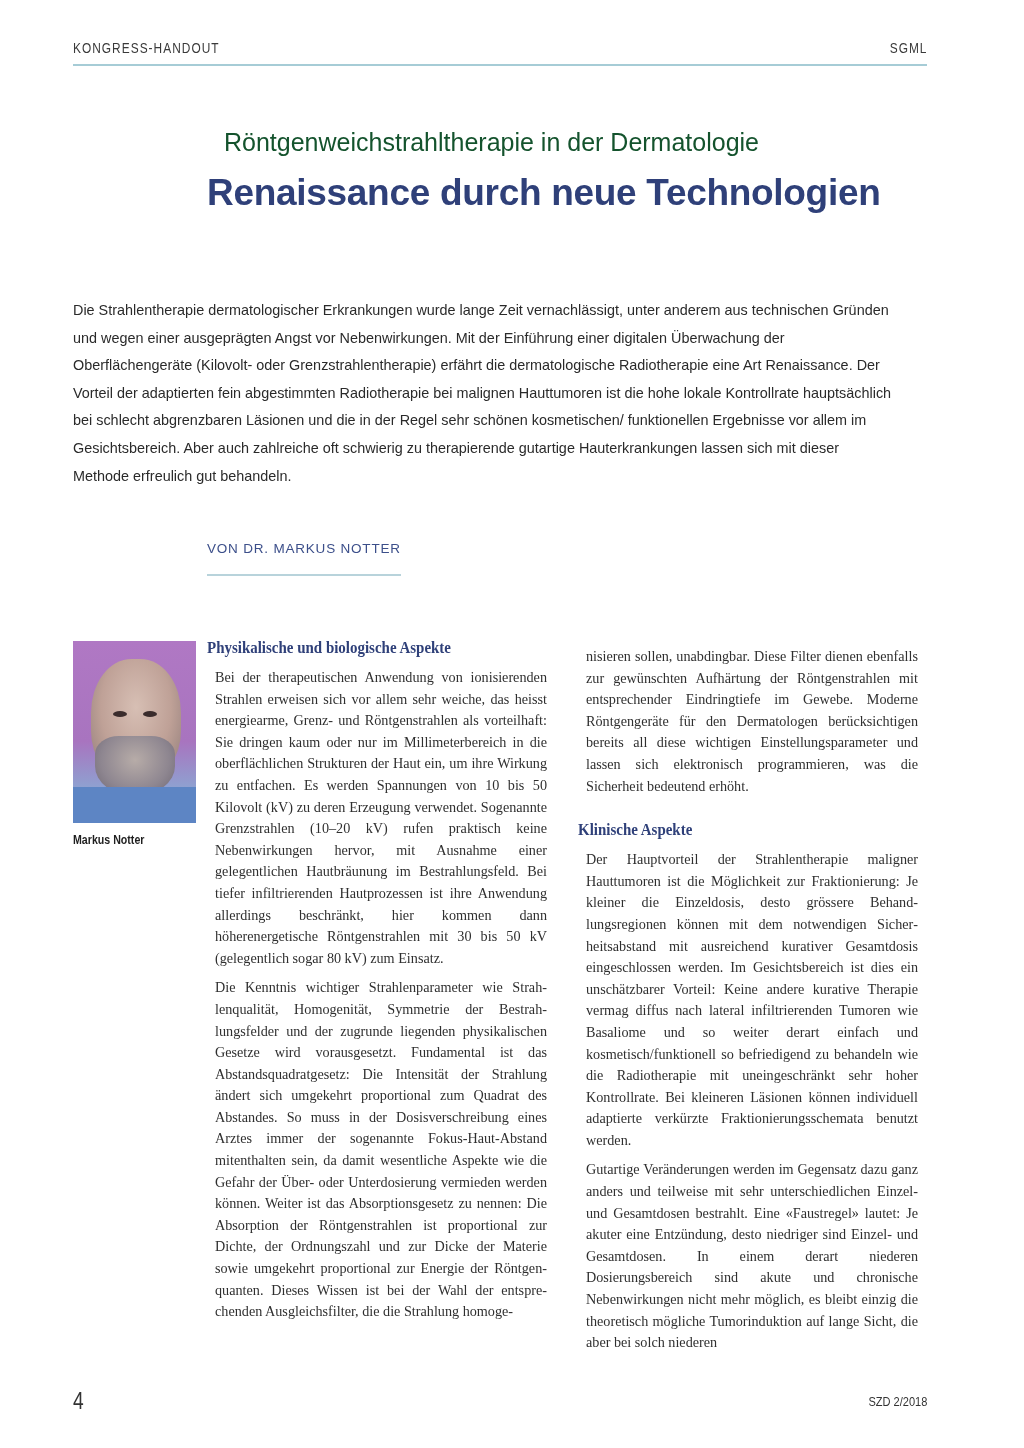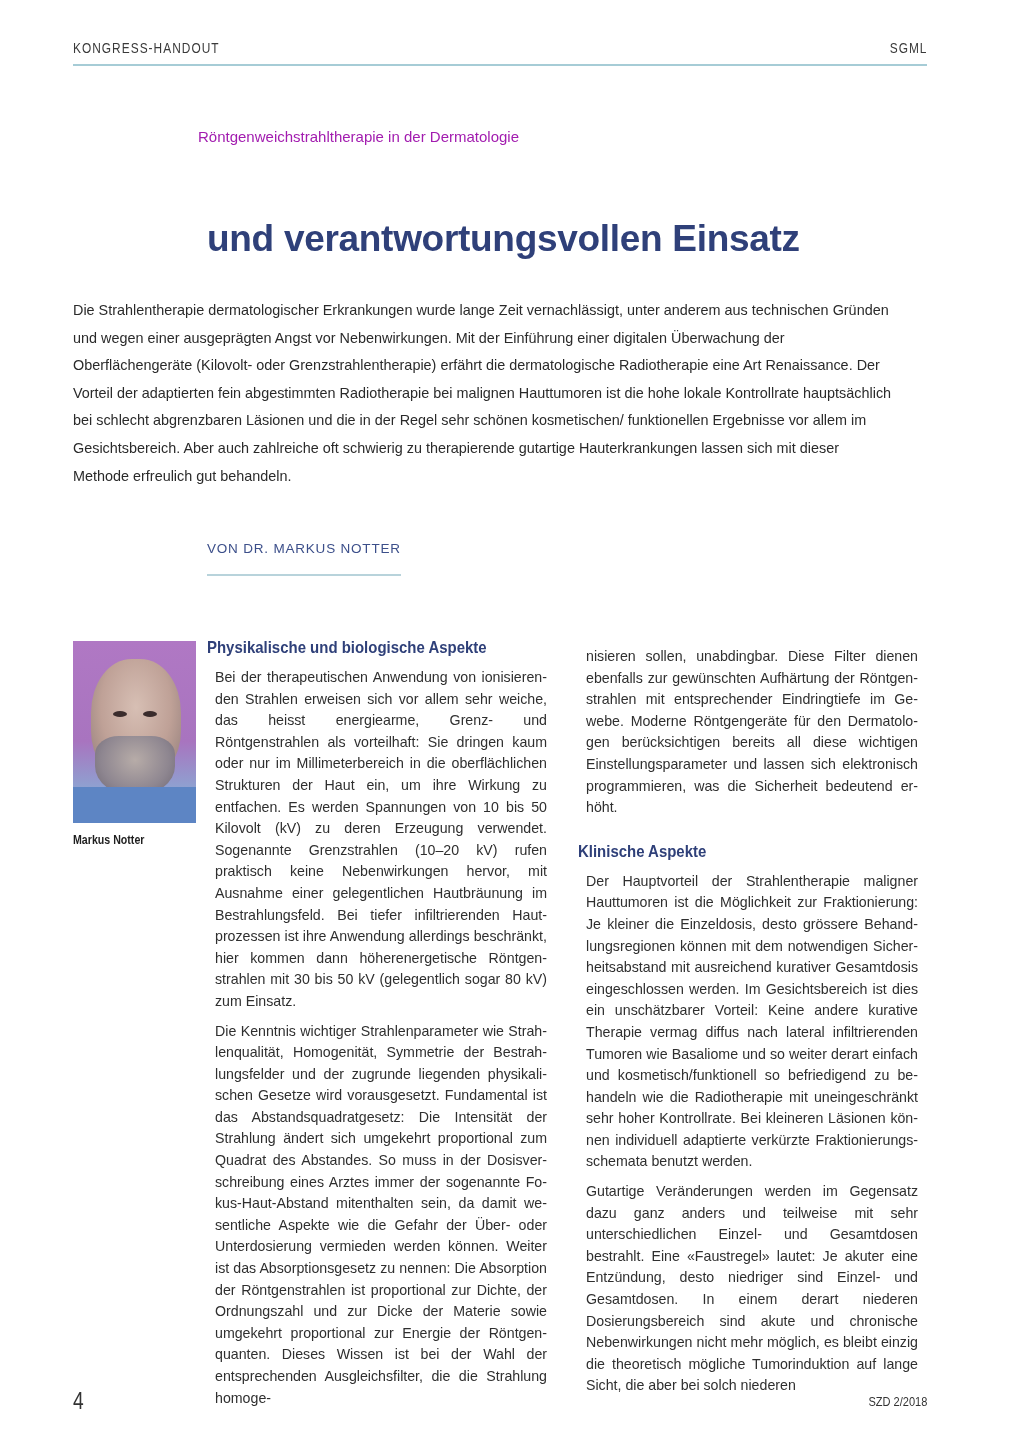--- a/index.html
+++ b/index.html
@@ -4,62 +4,61 @@
 <style>
   html, body { margin: 0; padding: 0; background: #ffffff; }
   body { width: 1024px; height: 1448px; position: relative; overflow: hidden;
          font-family: "Liberation Sans", sans-serif; color: #2a2a2a; }
   .running-head { position: absolute; top: 40px; left: 73px; width: 854px; height: 24px;
          border-bottom: 2px solid #a6ccd6; text-align: right; }
   .running-head .left, .running-head .right { position: absolute; top: 0; font-size: 14px;
          letter-spacing: 1.2px; color: #3a3a3a; transform: scaleX(0.85); }
   .running-head .left { left: 0; transform-origin: left; }
   .running-head .right { right: 0; transform-origin: right; }
-  .kicker { position: absolute; top: 128px; left: 198px; font-size: 15px; color: #a21caf; }
+  .kicker { position: absolute; top: 128px; left: 224px; font-size: 25px; color: #14532d; }
   .title { position: absolute; top: 170px; left: 207px; width: 730px; font-size: 37px; line-height: 46px;
            font-weight: bold; color: #2f4079; letter-spacing: -0.3px; }
   .lead { position: absolute; top: 296px; left: 73px; width: 860px; font-size: 15px; line-height: 27.6px;
           color: #2a2a2a; transform: scaleX(0.96); transform-origin: left; }
   .byline { position: absolute; top: 541px; left: 207px; font-size: 13.5px; letter-spacing: 0.8px;
             color: #3c4f8a; border-bottom: 2px solid #b8d3db; padding-bottom: 18px; }
   .photo { position: absolute; top: 641px; left: 73px; width: 123px; height: 182px; overflow: hidden;
            background: linear-gradient(180deg, #b078c4 0%, #a874bf 55%, #8fa0d0 80%, #5f86c9 100%); }
   .photo .head { position: absolute; left: 18px; top: 18px; width: 90px; height: 120px; border-radius: 45% 45% 40% 40%;
            background: radial-gradient(ellipse at 50% 40%, #d7bfb4 0%, #bfa197 55%, #8d7a78 100%); }
   .photo .beard { position: absolute; left: 22px; top: 95px; width: 80px; height: 60px; border-radius: 30% 30% 50% 50%;
            background: radial-gradient(ellipse at 50% 40%, #b7aca8 0%, #8e8690 60%, #6b6470 100%); }
   .photo .eye { position: absolute; top: 70px; width: 14px; height: 6px; background: #3a2c2c; border-radius: 50%; }
   .photo .eye.l { left: 40px; } .photo .eye.r { left: 70px; }
   .photo .shirt { position: absolute; left: 0; bottom: 0; width: 123px; height: 36px; background: #5d85c4; }
   .caption { position: absolute; top: 833px; left: 73px; font-size: 12.5px; font-weight: bold; color: #1f1f1f;
              transform: scaleX(0.85); transform-origin: left; }
   .col { position: absolute; width: 348px; font-size: 14.2px; line-height: 21.6px; color: #2f2f2f;
-         text-align: justify; hyphens: manual; }
+         text-align: justify; hyphens: manual; font-family: Liberation Serif, serif; }
   .col p { margin: 8px; }
   .col h2 { margin: 0; font-size: 17px; line-height: 22px; font-weight: bold; color: #2f4079;
             transform: scaleX(0.88); transform-origin: left; }
   .col1 { top: 637px; left: 207px; }
   .col2 { top: 638px; left: 578px; }
   .col2 h2 { margin-top: 22px; }
   .folio { position: absolute; top: 1387px; left: 73px; font-size: 24px; color: #333; transform: scaleX(0.8); transform-origin: left; }
   .issue { position: absolute; top: 1394px; right: 97px; font-size: 13px; color: #333; transform: scaleX(0.85); transform-origin: right; }
 </style>
 </head>
 <body>
 
 <div class="running-head">
   <span class="left">KONGRESS-HANDOUT</span>
   <span class="right">SGML</span>
 </div>
 
 <div class="kicker">Röntgenweichstrahltherapie in der Dermatologie</div>
 
 <h1 class="title" style="margin:0;">
-  <br>
-  <span>und verantwortungsvollen Einsatz</span>
+  <span>Renaissance durch neue Technologien</span><br>
 </h1>
 
 <p class="lead" style="margin:0;">Die Strahlentherapie dermatologischer Erkrankungen wurde lange Zeit vernachlässigt, unter anderem aus technischen Gründen und wegen einer ausgeprägten Angst vor Nebenwirkungen. Mit der Einführung einer digitalen Überwachung der Oberflächengeräte (Kilovolt- oder Grenzstrahlentherapie) erfährt die dermatologische Radiotherapie eine Art Renaissance. Der Vorteil der adaptierten fein abgestimmten Radiotherapie bei malignen Hauttumoren ist die hohe lokale Kontrollrate hauptsächlich bei schlecht abgrenzbaren Läsionen und die in der Regel sehr schönen kosmetischen/ funktionellen Ergebnisse vor allem im Gesichtsbereich. Aber auch zahlreiche oft schwierig zu therapierende gutartige Hauterkrankungen lassen sich mit dieser Methode erfreulich gut behandeln.</p>
 
 <div class="byline">VON DR. MARKUS NOTTER</div>
 
 <div class="photo">
   <div class="head"></div>
   <div class="beard"></div>
   <div class="eye l"></div>

